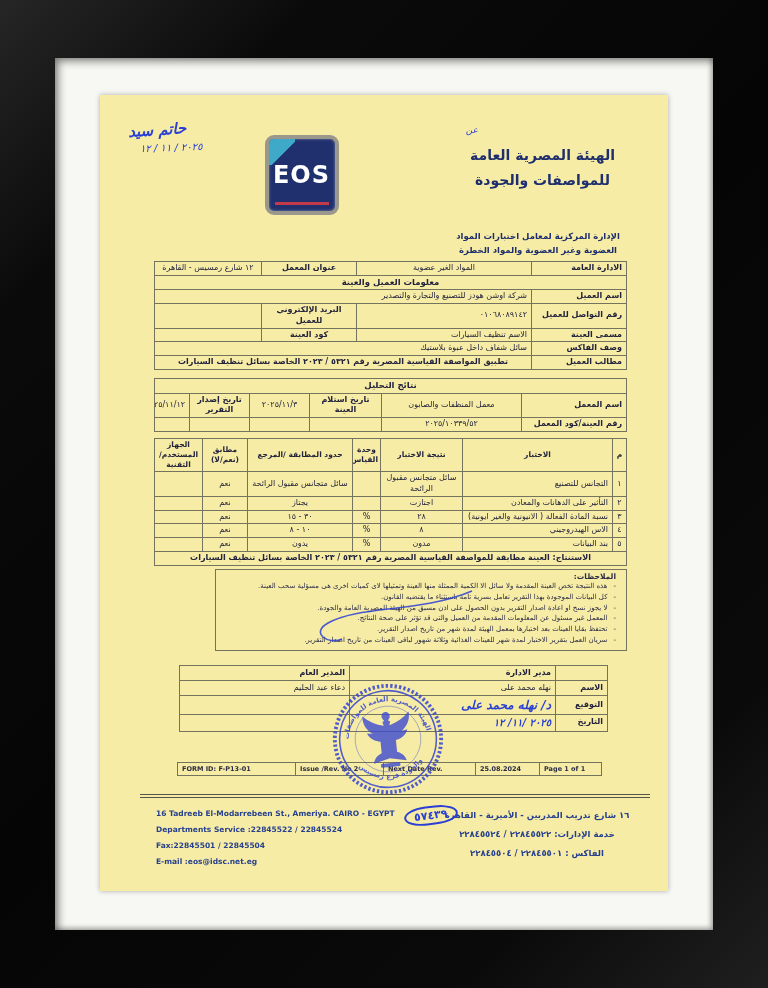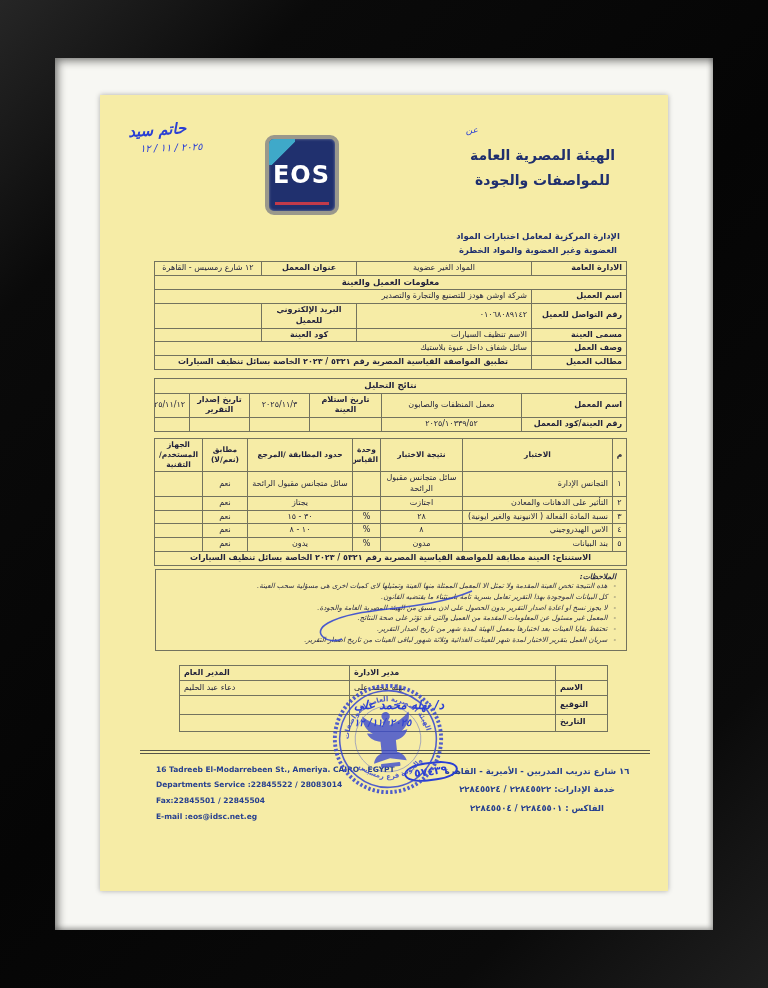--- a/index.html
+++ b/index.html
@@ -38,29 +38,29 @@
   .t-title{font-weight:bold;font-size:13px;text-align:center;padding:2px;}
   .lbl{font-weight:bold;}
   .sec-title{text-align:center;font-weight:bold;font-size:8.5px;}
   .t-analysis{width:472px;margin:8px 41px 0 14px;}
   .t-results{width:472px;margin:6px 41px 0 0;}
   .t-results th{font-weight:bold;font-size:7.5px;text-align:center;padding:1px 2px;}
   .t-results td{text-align:center;}
   .t-results td.test-cell{text-align:right;}
   .concl{font-weight:bold;font-size:8px;text-align:center;}
   
-  .notes-box{width:472px;margin:3px 41px 0 0;border:1px solid #73735e;direction:rtl;
-    padding:2px 10px 4px;font-size:7px;color:#2b2b45;font-style:italic;}
+  .notes-box{width:412px;margin:3px 41px 0 0;border:1px solid #73735e;direction:rtl;
+    padding:2px 10px 4px;font-size:7px;color:#2b2b45;}
   .notes-box ul{margin:0;padding:0;list-style:none;}
   .notes-box li{text-align:right;line-height:1.55;}
   .notes-box li::before{content:"-";margin-left:6px;}
   .notes-title{font-weight:bold;font-size:7.5px;}
   
   .t-sign{width:428px;margin:14px 60px 0 0;position:relative;}
-  .t-sign td{height:15px;text-align:left;font-size:8px;}
+  .t-sign td{height:15px;text-align:right;font-size:8px;}
   .hand{color:#2a3fd4;font-style:italic;font-weight:bold;}
   .sig-gm{position:absolute;top:26px;left:28px;color:#2a3fd4;font-size:15px;font-weight:bold;
     font-style:italic;transform:rotate(-4deg);white-space:nowrap;}
   .sig-gm-date{position:absolute;top:47px;left:40px;color:#2a3fd4;font-size:10px;
     font-style:italic;transform:rotate(-2deg);white-space:nowrap;}
   .sig-behalf{position:absolute;top:30px;right:190px;color:#2a3fd4;font-size:9px;font-style:italic;}
   .pen-stroke{position:absolute;pointer-events:none;}
   
   .t-form{width:424px;margin:30px 0 0 0;margin-right:66px;direction:ltr;}
   .t-form td{font-size:6.5px;font-weight:bold;color:#2b2b45;padding:2px 4px;height:11px;}
@@ -132,21 +132,21 @@
           <td style="text-align:center" class="lbl">البريد الإلكتروني للعميل</td>
           <td class="empty-cell"></td>
         </tr>
         <tr>
           <td class="lbl">مسمى العينة</td>
           <td>الاسم تنظيف السيارات</td>
           <td style="text-align:center" class="lbl">كود العينة</td>
           <td class="empty-cell"></td>
         </tr>
         <tr>
-          <td class="lbl">وصف العمل</td>
+          <td class="lbl">وصف الفاكس</td>
           <td colspan="3">سائل شفاف داخل عبوة بلاستيك</td>
         </tr>
         <tr>
           <td class="lbl">مطالب العميل</td>
           <td colspan="3" style="text-align:center;font-weight:bold">تطبيق المواصفة القياسية المصرية رقم ٥٣٢١ / ٢٠٢٣ الخاصة بسائل تنظيف السيارات</td>
         </tr>
       </tbody>
             </table>
 
       <table class="t-analysis">
@@ -196,21 +196,21 @@
           <th>م</th>
           <th>الاختبار</th>
           <th>نتيجة الاختبار</th>
           <th>وحدة القياس</th>
           <th>حدود المطابقة /المرجع</th>
           <th>مطابق (نعم/لا)</th>
           <th>الجهاز المستخدم/ التقنية</th>
         </tr>
         <tr>
           <td>١</td>
-          <td class="test-cell">التجانس الإدارة</td>
+          <td class="test-cell">التجانس للتصنيع</td>
           <td>سائل متجانس مقبول الرائحة</td>
           <td></td>
           <td>سائل متجانس مقبول الرائحة</td>
           <td>نعم</td>
           <td></td>
         </tr>
         <tr>
           <td>٢</td>
           <td class="test-cell">التأثير على الدهانات والمعادن</td>
           <td>اجتازت</td>
@@ -248,21 +248,21 @@
         </tr>
         <tr>
           <td colspan="7" class="concl">الاستنتاج: العينة مطابقة للمواصفة القياسية المصرية رقم ٥٣٢١ / ٢٠٢٣ الخاصة بسائل تنظيف السيارات</td>
         </tr>
       </tbody>
             </table>
 
       <div class="notes-box">
         <div class="notes-title">الملاحظات:</div>
         <ul>
-          <li>هذه النتيجة تخص العينة المقدمة ولا تمثل الا المعمل الممثلة منها العينة وتمثيلها لاى كميات اخرى هى مسؤلية سحب العينة.</li>
+          <li>هذه النتيجة تخص العينة المقدمة ولا سائل الا الكمية الممثلة منها العينة وتمثيلها لاى كميات اخرى هى مسؤلية سحب العينة.</li>
           <li>كل البيانات الموجودة بهذا التقرير تعامل بسرية تامة باستثناء ما يقتضيه القانون.</li>
           <li>لا يجوز نسخ او اعادة اصدار التقرير بدون الحصول على اذن مسبق من الهيئة المصرية العامة والجودة.</li>
           <li>المعمل غير مسئول عن المعلومات المقدمة من العميل والتى قد تؤثر على صحة النتائج.</li>
           <li>تحتفظ بقايا العينات بعد اختبارها بمعمل الهيئة لمدة شهر من تاريخ اصدار التقرير.</li>
           <li>سريان العمل بتقرير الاختبار لمدة شهر للعينات الغذائية وثلاثة شهور لباقى العينات من تاريخ اصدار التقرير.</li>
         </ul>
       </div>
 
       <div class="sig-gm">حاتم سيد</div>
             <div class="sig-gm-date">٢٠٢٥ / ١١ / ١٢</div>
@@ -295,26 +295,44 @@
           <td></td>
         </tr>
 
       </tbody>
             </table>
 
       <svg class="pen-stroke" style="top:492px;left:110px;" width="270" height="70" viewBox="0 0 270 70">
         <path d="M262 4 C 210 26, 150 18, 118 36 C 100 46, 118 58, 132 52" fill="none" stroke="#2a3fd4" stroke-width="1.6" opacity="0.85"></path>
       </svg>
 
+      <table class="t-form">
+        <colgroup>
+                <col style="width:118px">
+                <col style="width:88px">
+                <col style="width:92px">
+                <col style="width:64px">
+                <col style="width:62px">
+              </colgroup>
+        <tbody>
+                <tr>
+          <td>FORM ID: F-P13-01</td>
+          <td>Issue /Rev. No 2</td>
+          <td>Next Date Rev.</td>
+          <td>25.08.2024</td>
+          <td>Page 1 of 1</td>
+        </tr>
+      </tbody>
+            </table>
 
       <div class="foot-rule"></div>
       <div class="footer">
         <div class="foot-en">
           <div>16 Tadreeb El-Modarrebeen St., Ameriya. CAIRO - EGYPT</div>
-          <div>Departments Service :22845522 / 28083014</div>
+          <div>Departments Service :22845522 / 22845524</div>
           <div>Fax:22845501 / 22845504</div>
           <div>E-mail :eos@idsc.net.eg</div>
         </div>
         <div class="foot-num">٥٧٤٣٩</div>
         <div class="foot-ar">
           <div>١٦ شارع تدريب المدربين - الأميرية - القاهرة</div>
           <div>خدمة الإدارات: ٢٢٨٤٥٥٢٢ / ٢٢٨٤٥٥٢٤</div>
           <div>الفاكس : ٢٢٨٤٥٥٠١ / ٢٢٨٤٥٥٠٤</div>
         </div>
       </div>

